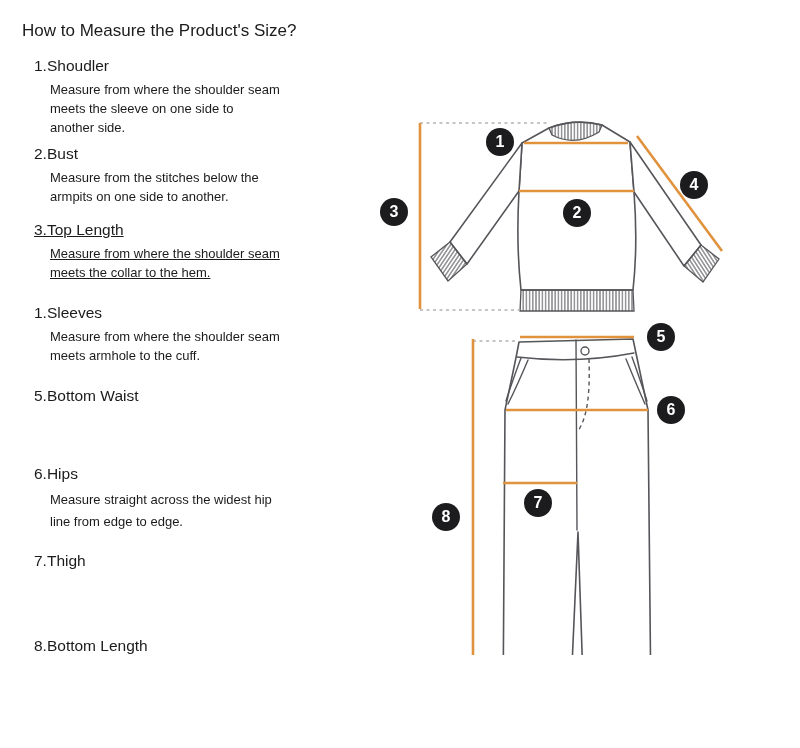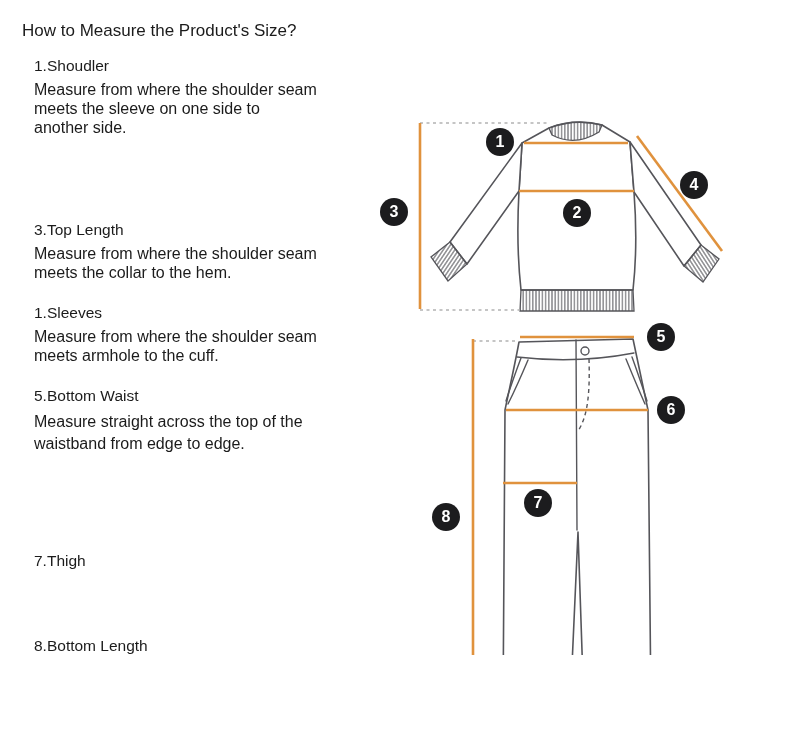--- a/index.html
+++ b/index.html
@@ -6,24 +6,24 @@
   .page{
     position:relative;width:800px;height:655px;background:#ffffff;overflow:hidden;
     font-family:"Liberation Sans", sans-serif;color:#1b1b1b;
   }
   .page-title{
     position:absolute;left:22px;top:20px;width:360px;
     font-size:17px;line-height:22px;font-weight:400;margin:0;
   }
   .instr{position:absolute;left:34px;width:360px;}
   .instr h2{font-size:15.5px;line-height:19px;font-weight:400;margin:0;}
-  .instr p{font-size:16px;margin:0;white-space:pre-line;}
+  .instr p{font-size:13px;margin:16px;white-space:pre-line;}
   .instr.tight p{line-height:19px;margin-top:5px;}
   .instr.loose p{line-height:22px;margin-top:6px;}
-  .s1{top:56px;}  .s2{top:144px;} .s3{top:220px;} .s4{top:303px;}
+  .s1{top:56px;}  .s2{top:144px;} .s3{top:220px;text-decoration:underline;} .s4{top:303px;}
   .s5{top:386px;} .s6{top:464px;} .s7{top:551px;} .s8{top:636px;}
 
   .diagram-svg{position:absolute;left:0;top:0;width:800px;height:748px;}
 
   .outline{fill:#ffffff;stroke:var(--garment-outline,#55555A);stroke-width:1.6;stroke-linejoin:round;}
   .seam{fill:none;stroke:var(--garment-outline,#55555A);stroke-width:1.4;stroke-linecap:round;}
   .flydash{fill:none;stroke:var(--garment-outline,#55555A);stroke-width:1.4;stroke-dasharray:4 3.5;}
   .ribfillV{fill:url(#ribV);stroke:var(--garment-outline,#55555A);stroke-width:1.3;}
   .ribfillA{fill:url(#ribA);stroke:var(--garment-outline,#55555A);stroke-width:1.3;}
   .ribfillB{fill:url(#ribB);stroke:var(--garment-outline,#55555A);stroke-width:1.3;}
@@ -44,34 +44,42 @@
 <div class="page">
 
   <h1 class="page-title">How to Measure the Product's Size?</h1>
 
   <section class="instr tight s1">
     <h2>1.Shoudler</h2>
     <p>Measure from where the shoulder seam
 meets the sleeve on one side to
 another side.</p>
   </section>
+  <section class="instr tight s2">
+    <h2>2.Bust</h2>
+    <p>Measure from the stitches below the
+armpits on one side to another.</p>
+  </section>
   <section class="instr tight s3">
     <h2>3.Top Length</h2>
     <p>Measure from where the shoulder seam
 meets the collar to the hem.</p>
   </section>
   <section class="instr tight s4">
     <h2>1.Sleeves</h2>
     <p>Measure from where the shoulder seam
 meets armhole to the cuff.</p>
   </section>
   <section class="instr loose s5">
     <h2>5.Bottom Waist</h2>
-    <p>Measure straight across the top of the
-waistband from edge to edge.</p>
+  </section>
+  <section class="instr loose s6">
+    <h2>6.Hips</h2>
+    <p>Measure straight across the widest hip
+line from edge to edge.</p>
   </section>
   <section class="instr loose s7">
     <h2>7.Thigh</h2>
   </section>
   <section class="instr loose s8">
     <h2>8.Bottom Length</h2>
   </section>
 
   <svg class="diagram-svg" viewBox="0 0 800 748" aria-hidden="true">
     <defs>

